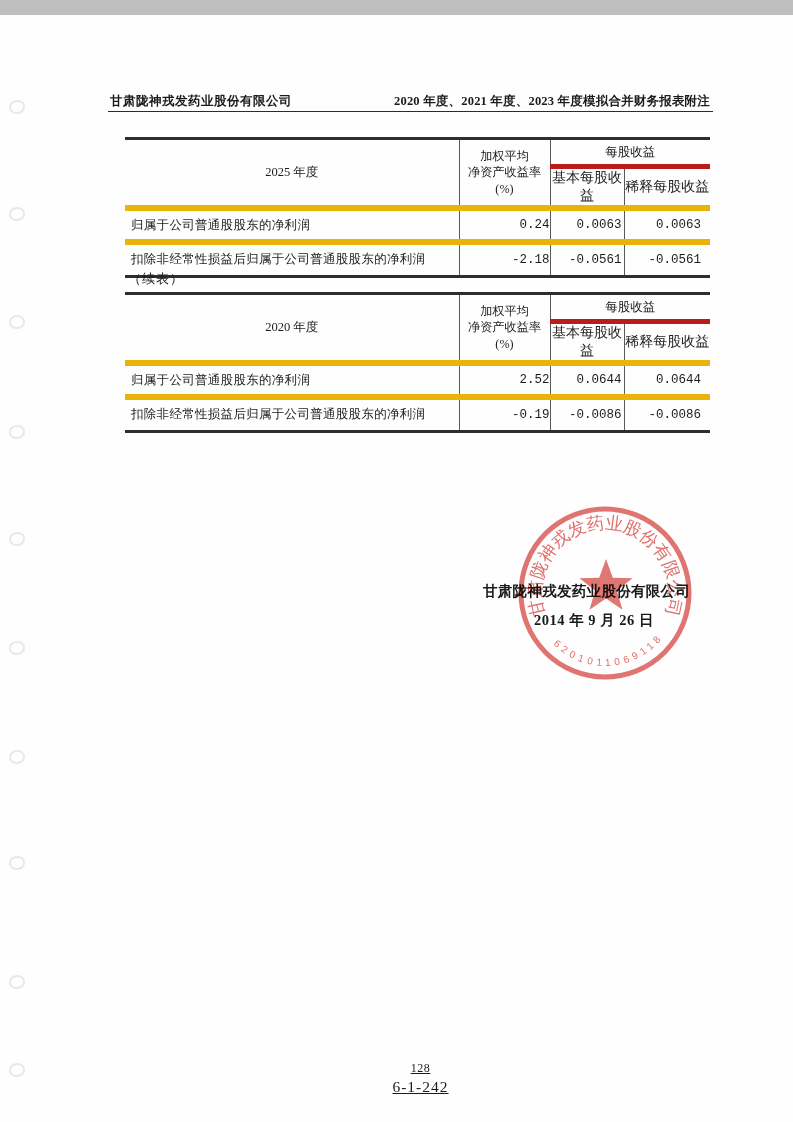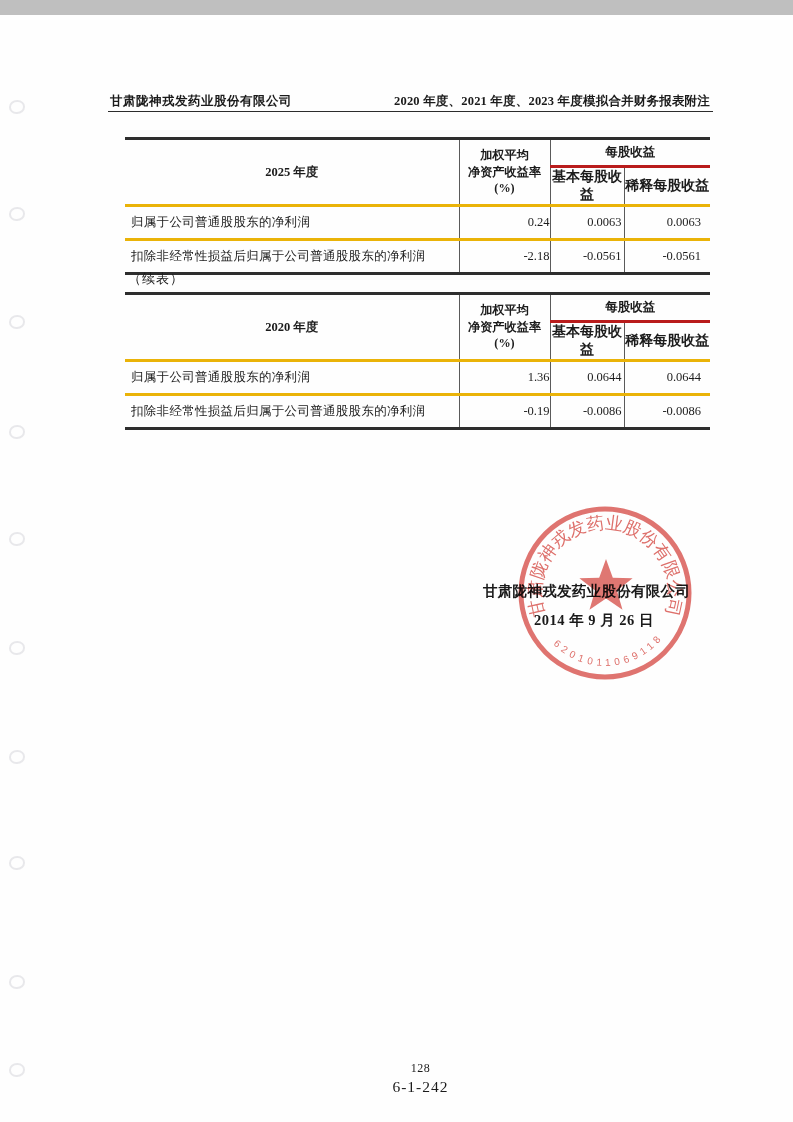--- a/index.html
+++ b/index.html
@@ -45,28 +45,28 @@
     color:#1c1c1c;
     border-top:3px solid #2e2e2e;
     border-bottom:3px solid #2e2e2e;
   }
   .fin-table.t1 { top:122px; }
   .fin-table.t2 { top:277px; }
   .fin-table col.c1 { width:334px; }
   .fin-table col.c2 { width:91px; }
   .fin-table col.c3 { width:74px; }
   .fin-table col.c4 { width:86px; }
-  .fin-table th { font-weight:bold; text-align:center; vertical-align:middle; }
+  .fin-table th { font-weight:normal; text-align:center; vertical-align:middle; }
   .fin-table .bl { border-left:1px solid #5a5a5a; }
   .fin-table .hA th { height:28px; }
   .fin-table .hB th { height:32px; font-size:14px; padding:0; }
-  .fin-table .eps-group { border-bottom:3px solid #b91c1c;text-align:center; }
+  .fin-table .eps-group { border-bottom:5px solid #b91c1c;text-align:center; }
   .fin-table .roe-head { line-height:1.35; font-size:12.2px; }
   .fin-table .roe-head span { display:block; }
-  .fin-table tr.dr td { border-top:3px solid #eab308; height:34px; vertical-align:middle; }
+  .fin-table tr.dr td { border-top:6px solid #eab308; height:34px; vertical-align:middle;font-family:Liberation Mono, monospace; }
   .fin-table td.lbl { text-align:left; padding-left:6px; letter-spacing:.3px; }
   .fin-table td.roe { text-align:right; }
   .fin-table td.num3 { text-align:right; padding-right:2px; }
   .fin-table td.num4 { text-align:right; padding-right:9px; }
   .continued {
     position:absolute; left:128px; top:255px;
     font-size:13px; letter-spacing:1px;
   }
   
   .sig-company {
@@ -83,20 +83,21 @@
   .seal {
     position:absolute; left:497px; top:470px;
     width:220px; height:220px;
     mix-blend-mode:multiply;
     opacity:.88;
   }
   
   .footer {
     position:absolute; left:48px; right:0; top:1046px;
     text-align:center;
+    text-decoration:underline;
   }
   .footer .pg { font-size:12px; letter-spacing:.5px; }
   .footer .doc { font-size:15.5px; letter-spacing:1px; margin-top:2px; }
 </style>
 </head>
 <body>
 
 <div class="page">
 
   <div class="hole" style="top:85px"></div>
@@ -168,21 +169,21 @@
         <span>(%)</span>
       </th>
       <th colspan="2" class="bl eps-group">每股收益</th>
     </tr>
     <tr class="hB">
       <th class="bl">基本每股收益</th>
       <th class="bl">稀释每股收益</th>
     </tr>
     <tr class="dr">
       <td class="lbl">归属于公司普通股股东的净利润</td>
-      <td class="bl roe">1.36</td>
+      <td class="bl roe">2.52</td>
       <td class="bl num3">0.0644</td>
       <td class="bl num4">0.0644</td>
     </tr>
     <tr class="dr">
       <td class="lbl">扣除非经常性损益后归属于公司普通股股东的净利润</td>
       <td class="bl roe">-0.19</td>
       <td class="bl num3">-0.0086</td>
       <td class="bl num4">-0.0086</td>
     </tr>
   </tbody>

